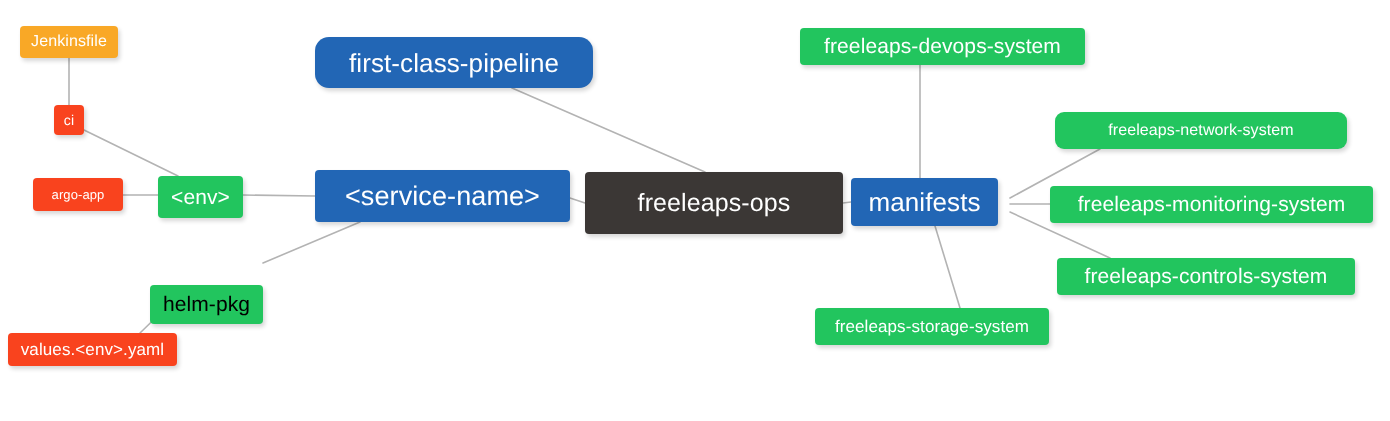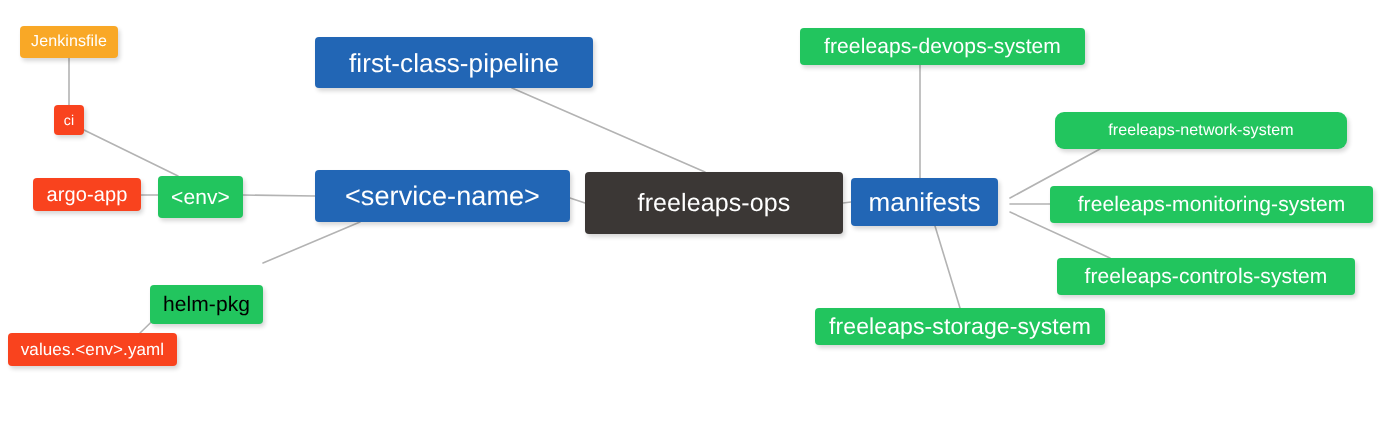--- a/index.html
+++ b/index.html
@@ -56,26 +56,26 @@
       <line x1="920" y1="178" x2="920" y2="65" stroke="#b3b3b3" stroke-width="1.6" stroke-linecap="round"></line>
       <line x1="1010" y1="198" x2="1100" y2="149" stroke="#b3b3b3" stroke-width="1.6" stroke-linecap="round"></line>
       <line x1="1010" y1="204" x2="1050" y2="204" stroke="#b3b3b3" stroke-width="1.6" stroke-linecap="round"></line>
       <line x1="1010" y1="212" x2="1110" y2="258" stroke="#b3b3b3" stroke-width="1.6" stroke-linecap="round"></line>
       <line x1="935" y1="226" x2="960" y2="308" stroke="#b3b3b3" stroke-width="1.6" stroke-linecap="round"></line>
     </svg>
   <div id="nodes">
       <div class="node" style="left: 585px; top: 172px; width: 258px; height: 62px; background: rgb(59, 55, 53); font-size: 25px; color: rgb(255, 255, 255);">freeleaps-ops</div>
       <div class="node" style="left: 315px; top: 170px; width: 255px; height: 52px; background: rgb(34, 102, 181); font-size: 27px; color: rgb(255, 255, 255);">&lt;service-name&gt;</div>
       <div class="node" style="left: 851px; top: 178px; width: 147px; height: 48px; background: rgb(34, 102, 181); font-size: 26px; color: rgb(255, 255, 255);">manifests</div>
-      <div class="node" style="left: 315px; top: 37px; width: 278px; height: 51px; background: rgb(34, 102, 181); font-size: 26px; color: rgb(255, 255, 255);">first-class-pipeline</div>
+      <div class="node" style="left: 315px; top: 37px; width: 278px; height: 51px; background: rgb(34, 102, 181); font-size: 26px; color: rgb(255, 255, 255); border-radius: 14px;">first-class-pipeline</div>
       <div class="node" style="left: 158px; top: 176px; width: 85px; height: 42px; background: rgb(34, 197, 94); font-size: 21px; color: rgb(255, 255, 255);">&lt;env&gt;</div>
       <div class="node" style="left: 150px; top: 257px; width: 113px; height: 39px; background: rgb(34, 197, 94); font-size: 21px; color: #000000; margin-top: 28px;">helm-pkg</div>
       <div class="node" style="left: 54px; top: 105px; width: 30px; height: 30px; background: rgb(249, 67, 30); font-size: 14px; color: rgb(255, 255, 255);">ci</div>
-      <div class="node" style="left: 33px; top: 178px; width: 108px; height: 33px; background: rgb(249, 67, 30); font-size: 20px; color: rgb(255, 255, 255);">argo-app</div>
+      <div class="node" style="left: 33px; top: 178px; width: 90px; height: 33px; background: rgb(249, 67, 30); font-size: 13px; color: rgb(255, 255, 255);">argo-app</div>
       <div class="node" style="left: 8px; top: 333px; width: 169px; height: 33px; background: rgb(249, 67, 30); font-size: 17px; color: rgb(255, 255, 255);">values.&lt;env&gt;.yaml</div>
       <div class="node" style="left: 20px; top: 26px; width: 98px; height: 32px; background: rgb(249, 168, 38); font-size: 16px; color: rgb(255, 255, 255);">Jenkinsfile</div>
       <div class="node" style="left: 800px; top: 28px; width: 285px; height: 37px; background: rgb(34, 197, 94); font-size: 21px; color: rgb(255, 255, 255);">freeleaps-devops-system</div>
       <div class="node" style="left: 1055px; top: 112px; width: 292px; height: 37px; background: rgb(34, 197, 94); font-size: 16px; color: rgb(255, 255, 255); border-radius: 9px;">freeleaps-network-system</div>
       <div class="node" style="left: 1050px; top: 186px; width: 323px; height: 37px; background: rgb(34, 197, 94); font-size: 21px; color: rgb(255, 255, 255);">freeleaps-monitoring-system</div>
       <div class="node" style="left: 1057px; top: 258px; width: 298px; height: 37px; background: rgb(34, 197, 94); font-size: 21px; color: rgb(255, 255, 255);">freeleaps-controls-system</div>
-      <div class="node" style="left: 815px; top: 308px; width: 290px; height: 37px; background: rgb(34, 197, 94); font-size: 23px; color: rgb(255, 255, 255);">freeleaps-storage-system</div>
+      <div class="node" style="left: 815px; top: 308px; width: 234px; height: 37px; background: rgb(34, 197, 94); font-size: 17px; color: rgb(255, 255, 255);">freeleaps-storage-system</div>
     </div>
 </div>
 
 </body></html>

